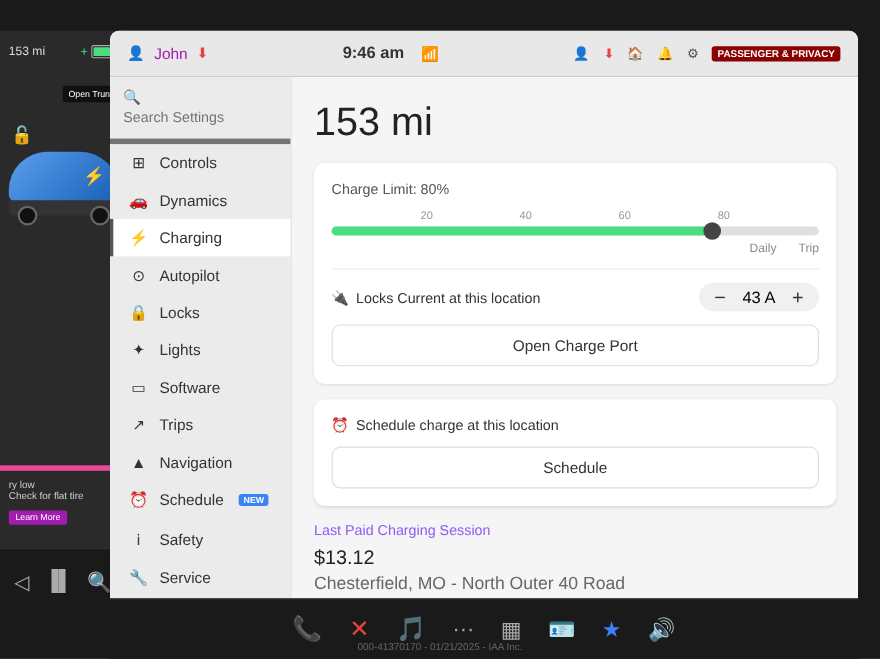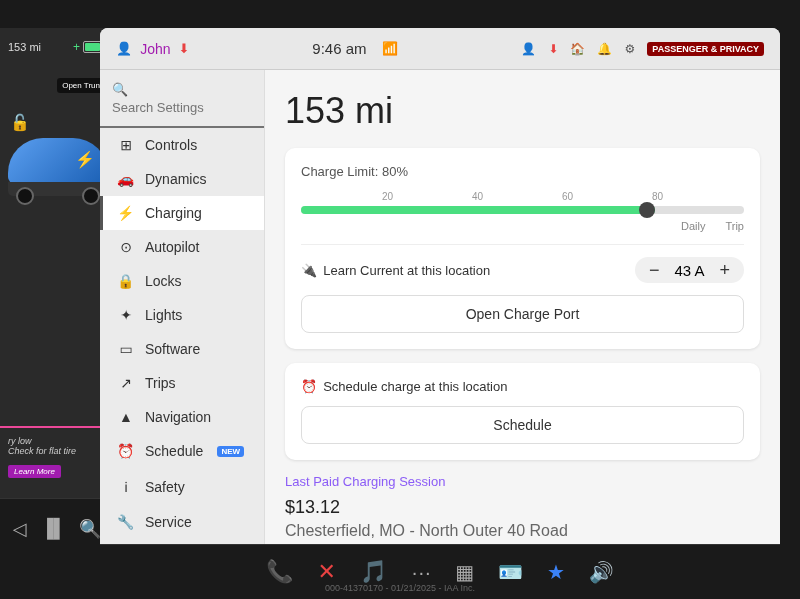--- a/index.html
+++ b/index.html
@@ -39,25 +39,25 @@
     }
 
     .status-bar-left {
       display: flex;
       align-items: center;
       gap: 8px;
     }
 
     .status-bar-center {
       display: flex;
-      align-items: center;
+      align-items: flex-end;
       gap: 16px;
       color: #333;
       font-size: 14px;
-      font-weight: 400;
+      font-weight: 700;
     }
 
     .status-bar-right {
       display: flex;
       align-items: center;
       gap: 12px;
     }
 
     .passenger-badge {
       background: #8B0000;
@@ -80,21 +80,21 @@
       width: 165px;
       background: #ebebeb;
       border-right: 1px solid #ddd;
       display: flex;
       flex-direction: column;
       overflow-y: auto;
     }
 
     .search-bar {
       padding: 10px 12px;
-      border-bottom: 2px solid #737373;
+      border-bottom: 5px solid #737373;
     }
 
     .search-bar input {
       width: 100%;
       border: none;
       background: transparent;
       font-size: 13px;
       color: #888;
       outline: none;
     }
@@ -438,21 +438,21 @@
 
   <div style="position:absolute; top:110px; left:5px; width:105px;">
     <div style="width:100px; height:45px; background:linear-gradient(135deg,#5b9ff0,#1a5fb4); border-radius:35px 35px 6px 6px; position:relative; margin:0 auto;">
       <div style="position:absolute; bottom:-13px; left:0; right:0; height:14px; background:#333; border-radius:0 0 5px 5px;"></div>
       <div style="position:absolute; width:18px; height:18px; background:#111; border-radius:50%; border:2px solid #666; bottom:-22px; left:8px;"></div>
       <div style="position:absolute; width:18px; height:18px; background:#111; border-radius:50%; border:2px solid #666; bottom:-22px; right:8px;"></div>
       <span style="position:absolute; top:12px; right:12px; color:#f59e0b; font-size:16px;">⚡</span>
     </div>
   </div>
 
-  <div style="position:absolute; bottom:72px; left:0; width:115px; background:#2a2a2a; padding:8px 8px; border-top:2px solid #ec4899;font-style:italic;">
+  <div style="position:absolute; bottom:72px; left:0; width:115px; background:#2a2a2a; padding:8px 8px; border-top:5px solid #ec4899;">
     <div style="font-size:9px; color:#ccc; margin-bottom:4px;">ry low<br>Check for flat tire</div>
     <div style="background:#a21caf; color:white; font-size:8px; padding:2px 6px; border-radius:2px; display:inline-block; cursor:pointer;">Learn More</div>
   </div>
 
   <div style="position:absolute; bottom:0; left:0; width:115px; height:60px; background:#1a1a1a; display:flex; align-items:center; justify-content:space-around; padding:0 6px; border-top:1px solid #333;">
     <span style="font-size:18px; color:#aaa; cursor:pointer;">◁</span>
     <span style="font-size:18px; color:#aaa; cursor:pointer;">▐▌</span>
     <span style="font-size:18px; color:#aaa; cursor:pointer;">🔍</span>
   </div>
 </div>
@@ -565,21 +565,21 @@
         <div class="daily-trip-labels">
           <span>Daily</span>
           <span>Trip</span>
         </div>
 
         <hr class="divider">
 
         <div class="charge-current-row">
           <div class="charge-current-label">
             <span>🔌</span>
-            <span>Learn Current at this location</span>
+            <span>Locks Current at this location</span>
           </div>
           <div class="amp-control">
             <button class="amp-btn">−</button>
             <span class="amp-value">43 A</span>
             <button class="amp-btn">+</button>
           </div>
         </div>
 
         <button class="open-port-btn">Open Charge Port</button>
       </div>

